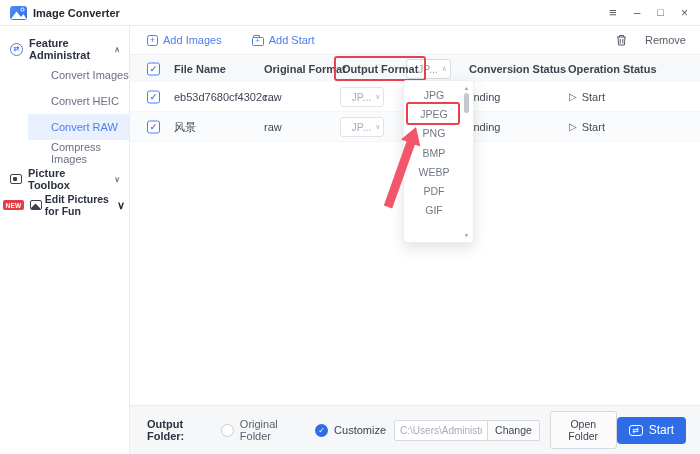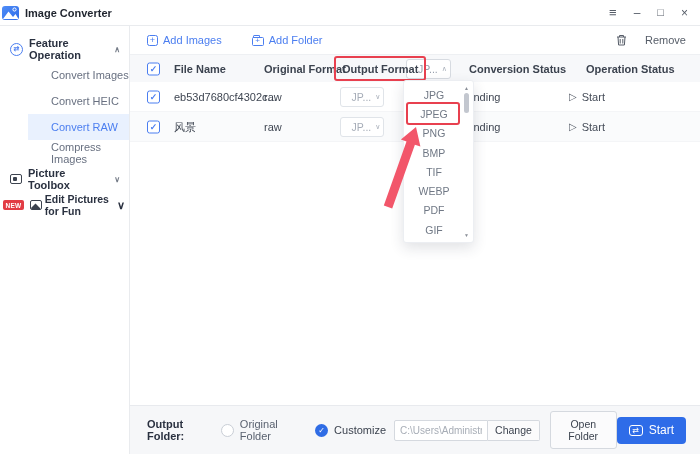--- a/index.html
+++ b/index.html
@@ -2,21 +2,21 @@
 <html><head>
 <meta charset="utf-8">
 <style>
   * { margin:0; padding:0; box-sizing:border-box; }
   html,body { width:700px; height:454px; overflow:hidden; }
   body { font-family:"Liberation Sans", sans-serif; font-size:11px; color:#3f4652; background:#fff; }
 
   .page { position:relative; width:700px; height:454px; background:#fff; overflow:hidden; }
 
   
-  .titlebar { height:26px; display:flex; align-items:center; padding-left:2px; border-bottom:1px solid #e9ebee; background:#fff; }
+  .titlebar { height:26px; display:flex; align-items:center; padding-left:10px; border-bottom:1px solid #e9ebee; background:#fff; }
   .app-icon { width:17px; height:14px; border-radius:3px; background:linear-gradient(135deg,#4f8df8,#2e6ce8); position:relative; margin-right:6px; overflow:hidden; }
   .app-icon svg { display:block; }
   .app-title { font-weight:bold; font-size:11px; color:#1f242e; }
   .win-controls { margin-left:auto; display:flex; align-items:center; gap:17px; margin-right:12px; color:#565d68; font-size:12px; }
   .win-controls span { cursor:default; line-height:1; }
   .wc-menu { font-size:13px; }
   .wc-max { font-size:11px; }
 
   
   .body { display:flex; height:428px; }
@@ -103,21 +103,21 @@
       <span class="wc-max">□</span>
       <span>×</span>
     </div>
   </div>
 
   <div class="body">
 
     <div class="sidebar">
       <div class="side-row side-section">
         <span class="circ-icon">⇄</span>
-        <span>Feature Operation</span>
+        <span>Feature Administrat</span>
         <span class="caret">∧</span>
       </div>
       <div class="side-row side-sub">
         <span>Convert Images</span>
       </div>
       <div class="side-row side-sub">
         <span>Convert HEIC</span>
       </div>
       <div class="side-row side-sub selected">
         <span>Convert RAW</span>
@@ -139,21 +139,21 @@
     </div>
 
     <div class="main">
       <div class="toolbar">
         <div class="tool-link">
           <span class="addimg-icon">+</span>
           <span>Add Images</span>
         </div>
         <div class="tool-link">
           <span class="folder-icon">+</span>
-          <span>Add Folder</span>
+          <span>Add Start</span>
         </div>
         <div class="remove-link">
           <svg width="11" height="12" viewBox="0 0 11 12">
             <path d="M1 3 h9 M3.5 3 V1.5 h4 V3 M2 3 l.6 8 h5.8 l.6 -8 M4.2 5 v4.5 M6.8 5 v4.5" fill="none" stroke="#565d68" stroke-width="1"></path>
           </svg>
           <span>Remove</span>
         </div>
       </div>
 
       <div class="thead">
@@ -163,21 +163,21 @@
         <span class="col" style="left:44px">File Name</span>
         <span class="col" style="left:134px">Original Format</span>
         <span class="redbox-header">
           <span>Output Format</span>
         </span>
         <span class="fmt-select hdr-select">
           <span>JP...</span>
           <span class="caret">∧</span>
         </span>
         <span class="col" style="left:339px">Conversion Status</span>
-        <span class="col" style="left:456px">Operation Status</span>
+        <span class="col" style="left:438px">Operation Status</span>
       </div>
 
       <div class="trow">
         <span class="checkbox">
             <i style="font-style:normal">✓</i>
           </span>
         <span class="col" style="left:44px">eb53d7680cf4302c...</span>
         <span class="col" style="left:134px">raw</span>
         <span class="fmt-select row-select">
           <span>JP...</span>
@@ -226,21 +226,20 @@
         </button>
       </div>
     </div>
   </div>
 
   <div class="dropdown">
     <div class="dd-item">JPG</div>
     <div class="dd-item">JPEG</div>
     <div class="dd-item">PNG</div>
     <div class="dd-item">BMP</div>
-    <div class="dd-item">TIF</div>
     <div class="dd-item">WEBP</div>
     <div class="dd-item">PDF</div>
     <div class="dd-item">GIF</div>
     <div class="dd-redbox"></div>
     <div class="dd-scroll">
       <span class="s-up">▲</span>
       <span class="thumb"></span>
       <span class="s-down">▼</span>
     </div>
   </div>

